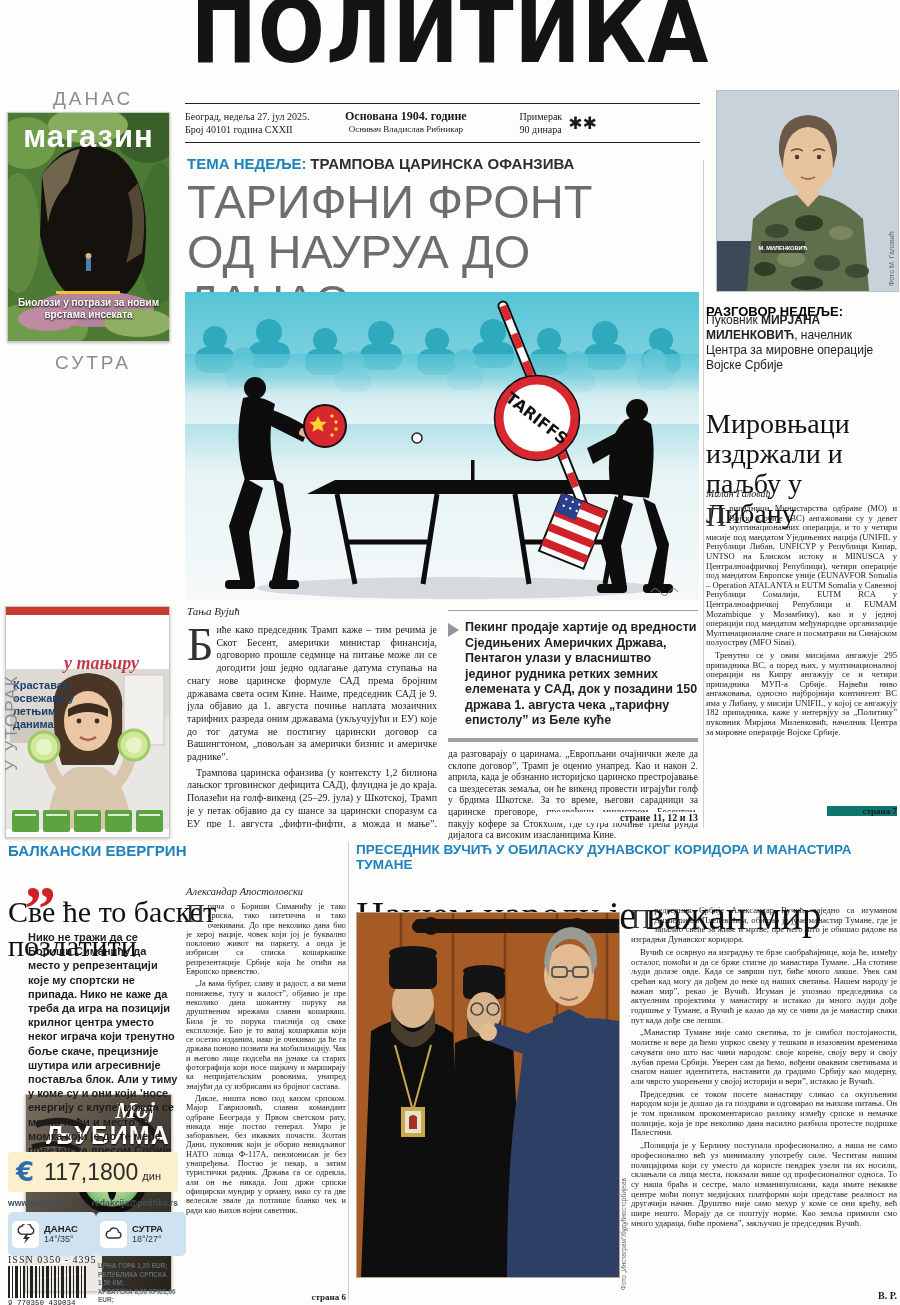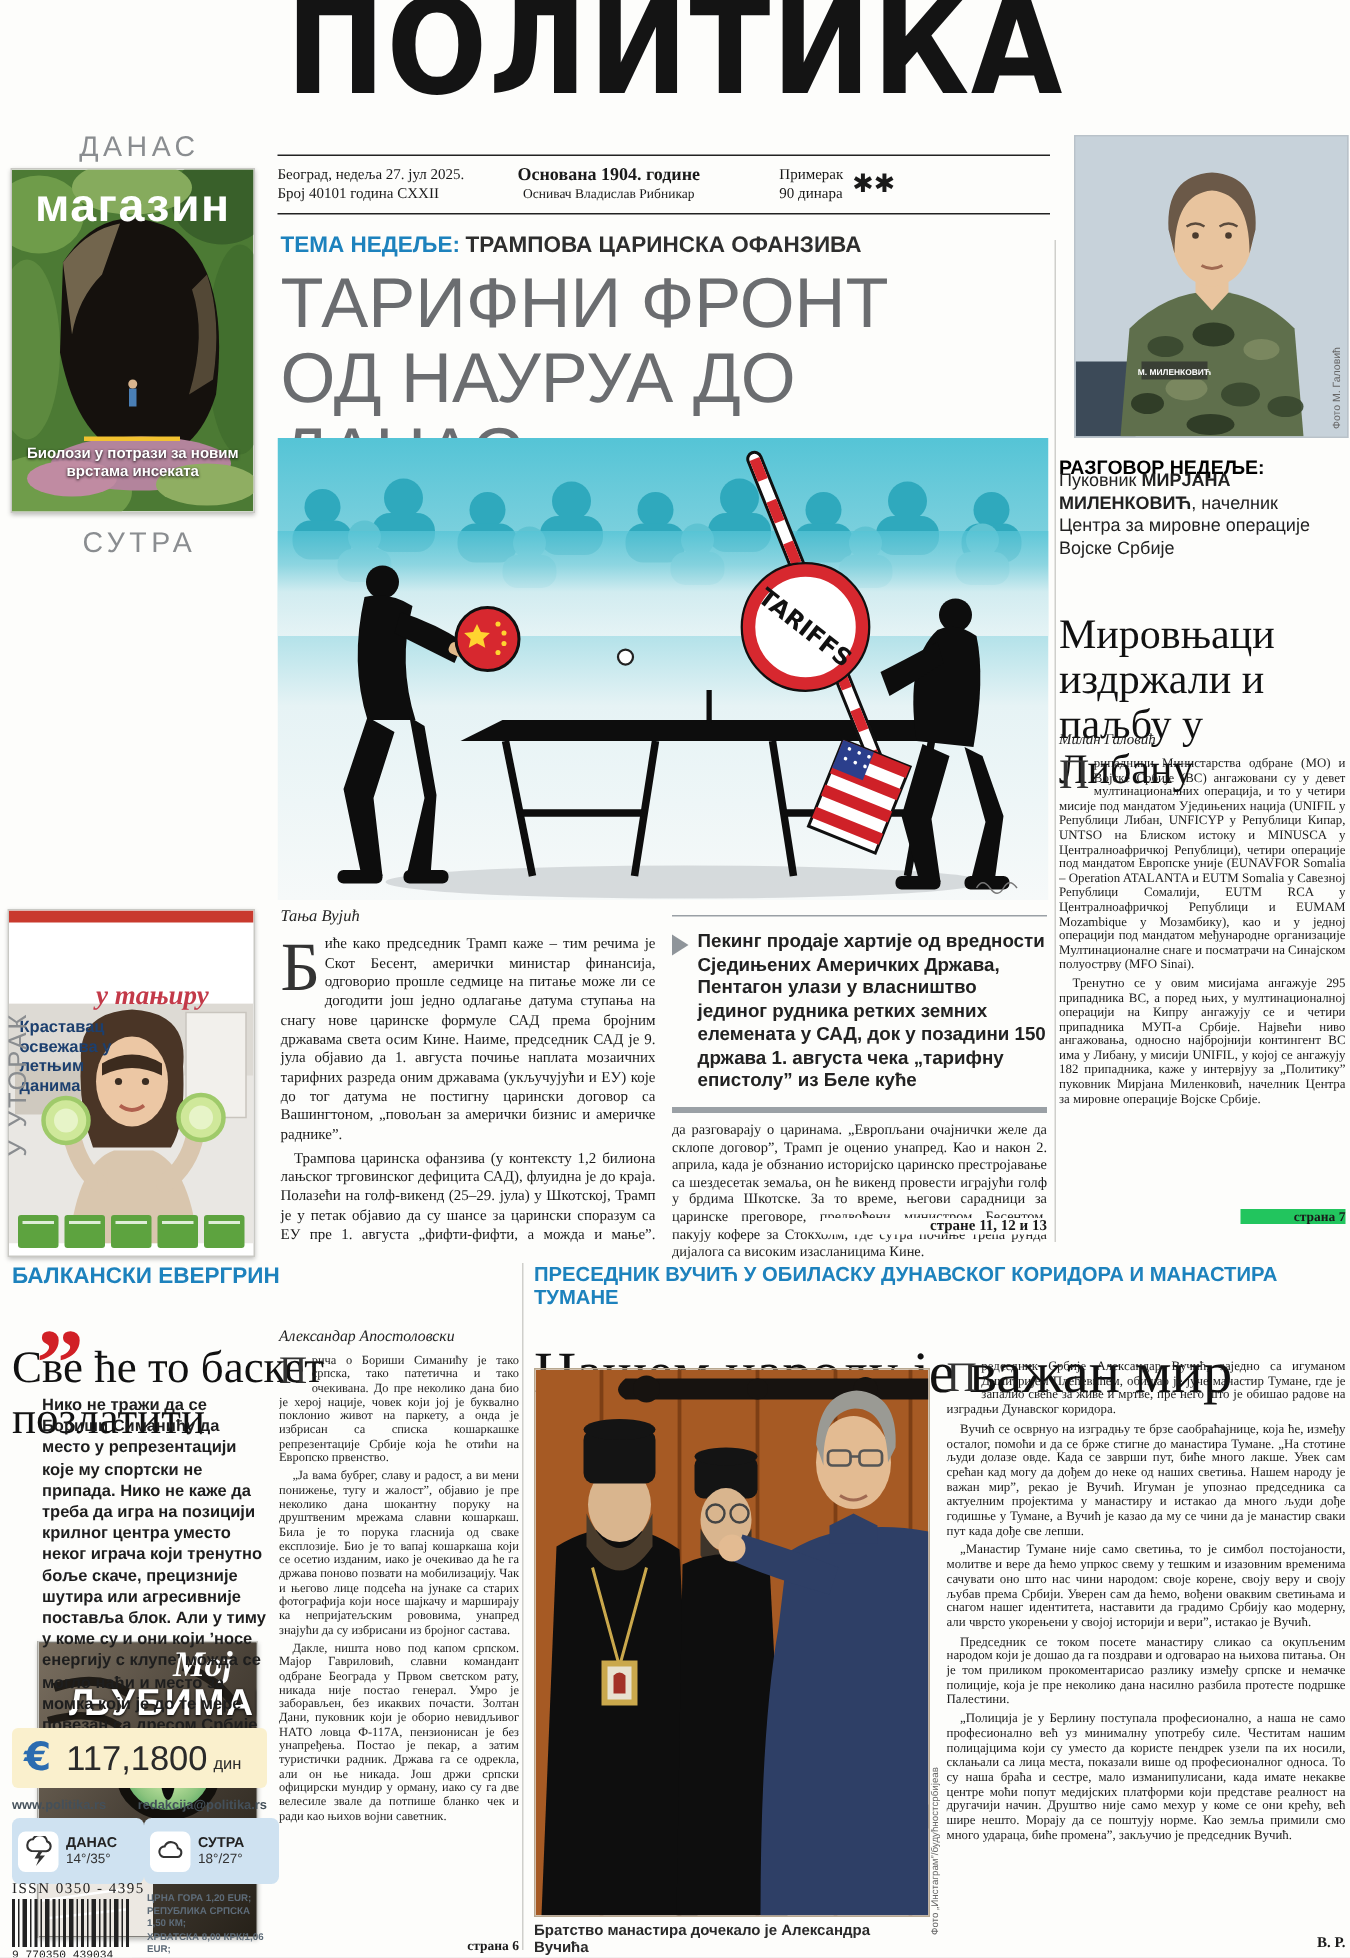--- a/index.html
+++ b/index.html
@@ -353,21 +353,21 @@
   <div class="abs kicker-blue red" style="left:706px;top:304px;font-size:13px;color:#000000;">РАЗГОВОР НЕДЕЉЕ:</div>
   <div class="abs sans" style="left:706px;top:313px;width:190px;font-size:12px;line-height:15px;color:#222;">
     <span>Пуковник </span><span style="font-weight:bold;">МИРЈАНА МИЛЕНКОВИЋ</span><span>, начелник Центра за мировне операције Војске Србије</span>
   </div>
   <div class="abs headline-serif" style="left:706px;top:372px;width:175px;font-size:28px;line-height:30px;">Мировњаци издржали и паљбу у Либану</div>
   <div class="abs byline" style="left:706px;top:488px;font-size:10px;">Милан Галовић</div>
   <div class="abs body-text" style="left:706px;top:504px;width:191px;height:312px;font-size:8.6px;line-height:9.6px;overflow:hidden;">
     <p class="first"><span class="dropcap" style="font-size:28px;line-height:22px;">П</span><span>рипадници Министарства одбране (МО) и Војске Србије (ВС) ангажовани су у девет мултинационалних операција, и то у четири мисије под мандатом Уједињених нација (UNIFIL у Републици Либан, UNFICYP у Републици Кипар, UNTSO на Блиском истоку и MINUSCA у Централноафричкој Републици), четири операције под мандатом Европске уније (EUNAVFOR Somalia – Operation ATALANTA и EUTM Somalia у Савезној Републици Сомалији, EUTM RCA у Централноафричкој Републици и EUMAM Mozambique у Мозамбику), као и у једној операцији под мандатом међународне организације Мултинационалне снаге и посматрачи на Синајском полуострву (MFO Sinai).</span></p>
     <p>Тренутно се у овим мисијама ангажује 295 припадника ВС, а поред њих, у мултинационалној операцији на Кипру ангажују се и четири припадника МУП-а Србије. Највећи ниво ангажовања, односно најбројнији контингент ВС има у Либану, у мисији UNIFIL, у којој се ангажују 182 припадника, каже у интервјуу за „Политику” пуковник Мирјана Миленковић, начелник Центра за мировне операције Војске Србије.</p>
   </div>
-  <div class="abs pageref" style="left:827px;top:806px;width:70px;text-align:right;background:#22c55e;">страна 7</div>
+  <div class="abs pageref" style="left:827px;top:806px;width:70px;text-align:right;background:#0f766e;">страна 7</div>
 
   <div class="abs kicker-blue" style="left:8px;top:842px;font-size:15px;">БАЛКАНСКИ ЕВЕРГРИН</div>
   <div class="abs headline-serif" style="left:8px;top:858px;width:340px;font-size:30px;line-height:34px;">Све ће то баскет позлатити</div>
   <div class="abs" style="left:24px;top:872px;font-size:64px;color:#d12026;font-family:'Liberation Serif',serif;font-weight:bold;">”</div>
   <div class="abs sans" style="left:28px;top:930px;width:152px;font-size:11px;line-height:14.2px;font-weight:600;color:#1e1e1e;">Нико не тражи да се Бориши Симанићу да место у репрезентацији које му спортски не припада. Нико не каже да треба да игра на позицији крилног центра уместо неког играча који тренутно боље скаче, прецизније шутира или агресивније поставља блок. Али у тиму у коме су и они који ’носе енергију с клупе’ можда се могло наћи и место за момка који је до те мере повезан са дресом Србије да је ту везу зацементирао сопственим губитком</div>
   <div class="abs byline" style="left:186px;top:886px;font-size:10.5px;">Александар Апостоловски</div>
   <div class="abs body-text" style="left:186px;top:902px;width:160px;height:400px;font-size:8.3px;line-height:9.3px;overflow:hidden;">
     <p class="first"><span class="dropcap" style="font-size:26px;line-height:20px;">П</span><span>рича о Бориши Симанићу је тако српска, тако патетична и тако очекивана. До пре неколико дана био је херој нације, човек који јој је буквално поклонио живот на паркету, а онда је избрисан са списка кошаркашке репрезентације Србије која ће отићи на Европско првенство.</span></p>
     <p>„Ја вама бубрег, славу и радост, а ви мени понижење, тугу и жалост”, објавио је пре неколико дана шокантну поруку на друштвеним мрежама славни кошаркаш. Била је то порука гласнија од сваке експлозије. Био је то вапај кошаркаша који се осетио изданим, иако је очекивао да ће га држава поново позвати на мобилизацију. Чак и његово лице подсећа на јунаке са старих фотографија који носе шајкачу и марширају ка непријатељским рововима, унапред знајући да су избрисани из бројног састава.</p>
     <p>Дакле, ништа ново под капом српском. Мајор Гавриловић, славни командант одбране Београда у Првом светском рату, никада није постао генерал. Умро је заборављен, без икаквих почасти. Золтан Дани, пуковник који је оборио невидљивог НАТО ловца Ф-117А, пензионисан је без унапређења. Постао је пекар, а затим туристички радник. Држава га се одрекла, али он ње никада. Још држи српски официрски мундир у орману, иако су га две велесиле звале да потпише бланко чек и ради као њихов војни саветник.</p>
@@ -489,21 +489,20 @@
       <circle cx="131" cy="119" r="9" fill="#e3bb92"></circle>
       <ellipse cx="212" cy="62" rx="25" ry="31" fill="#e3bb92"></ellipse>
       <path d="M187,50 Q189,16 214,14 Q242,16 240,52 L235,62 Q234,26 213,26 Q191,28 192,64 Z" fill="#9a9a94"></path>
       <rect x="195" y="54" width="15" height="10" rx="3" fill="none" stroke="#555" stroke-width="1.8"></rect>
       <rect x="216" y="54" width="15" height="10" rx="3" fill="none" stroke="#555" stroke-width="1.8"></rect>
       <line x1="210" y1="58" x2="216" y2="58" stroke="#555" stroke-width="1.8"></line>
       <path d="M203,84 Q212,90 221,84" stroke="#a06a52" stroke-width="2" fill="none"></path>
       <path d="M196,104 L212,96 L228,104 L228,116 L196,116 Z" fill="#2e3f66"></path>
     </svg>
   </div>
-  <div class="abs sans" style="left:356px;top:1282px;width:262px;font-size:10px;font-weight:bold;color:#2a2a2a;">Братство манастира дочекало је Александра Вучића</div>
 
   <div class="abs vert photo-credit" style="left:620px;top:1120px;height:170px;font-size:6.5px;">Фото „Инстаграм”/будућностсрбијеав</div>
 
   <div class="abs body-text" style="left:631px;top:906px;width:266px;height:392px;font-size:8.6px;line-height:9.7px;overflow:hidden;">
     <p class="first"><span class="dropcap" style="font-size:28px;line-height:22px;">П</span><span>редседник Србије Александар Вучић, заједно са игуманом Димитријем Плећевићем, обишао је јуче манастир Тумане, где је запалио свеће за живе и мртве, пре него што је обишао радове на изградњи Дунавског коридора.</span></p>
     <p>Вучић се осврнуо на изградњу те брзе саобраћајнице, која ће, између осталог, помоћи и да се брже стигне до манастира Тумане. „На стотине људи долазе овде. Када се заврши пут, биће много лакше. Увек сам срећан кад могу да дођем до неке од наших светиња. Нашем народу је важан мир”, рекао је Вучић. Игуман је упознао председника са актуелним пројектима у манастиру и истакао да много људи дође годишње у Тумане, а Вучић је казао да му се чини да је манастир сваки пут када дође све лепши.</p>
     <p>„Манастир Тумане није само светиња, то је симбол постојаности, молитве и вере да ћемо упркос свему у тешким и изазовним временима сачувати оно што нас чини народом: своје корене, своју веру и своју љубав према Србији. Уверен сам да ћемо, вођени оваквим светињама и снагом нашег идентитета, наставити да градимо Србију као модерну, али чврсто укорењени у својој историји и вери”, истакао је Вучић.</p>
     <p>Председник се током посете манастиру сликао са окупљеним народом који је дошао да га поздрави и одговарао на њихова питања. Он је том приликом прокоментарисао разлику између српске и немачке полиције, која је пре неколико дана насилно разбила протесте подршке Палестини.</p>
     <p>„Полиција је у Берлину поступала професионално, а наша не само професионално већ уз минималну употребу силе. Честитам нашим полицајцима који су уместо да користе пендрек узели па их носили, склањали са лица места, показали више од професионалног односа. То су наша браћа и сестре, мало изманипулисани, када имате некакве центре моћи попут медијских платформи који представе реалност на другачији начин. Друштво није само мехур у коме се они крећу, већ шире нешто. Морају да се поштују норме. Као земља примили смо много удараца, биће промена”, закључио је председник Вучић.</p>
   </div>

